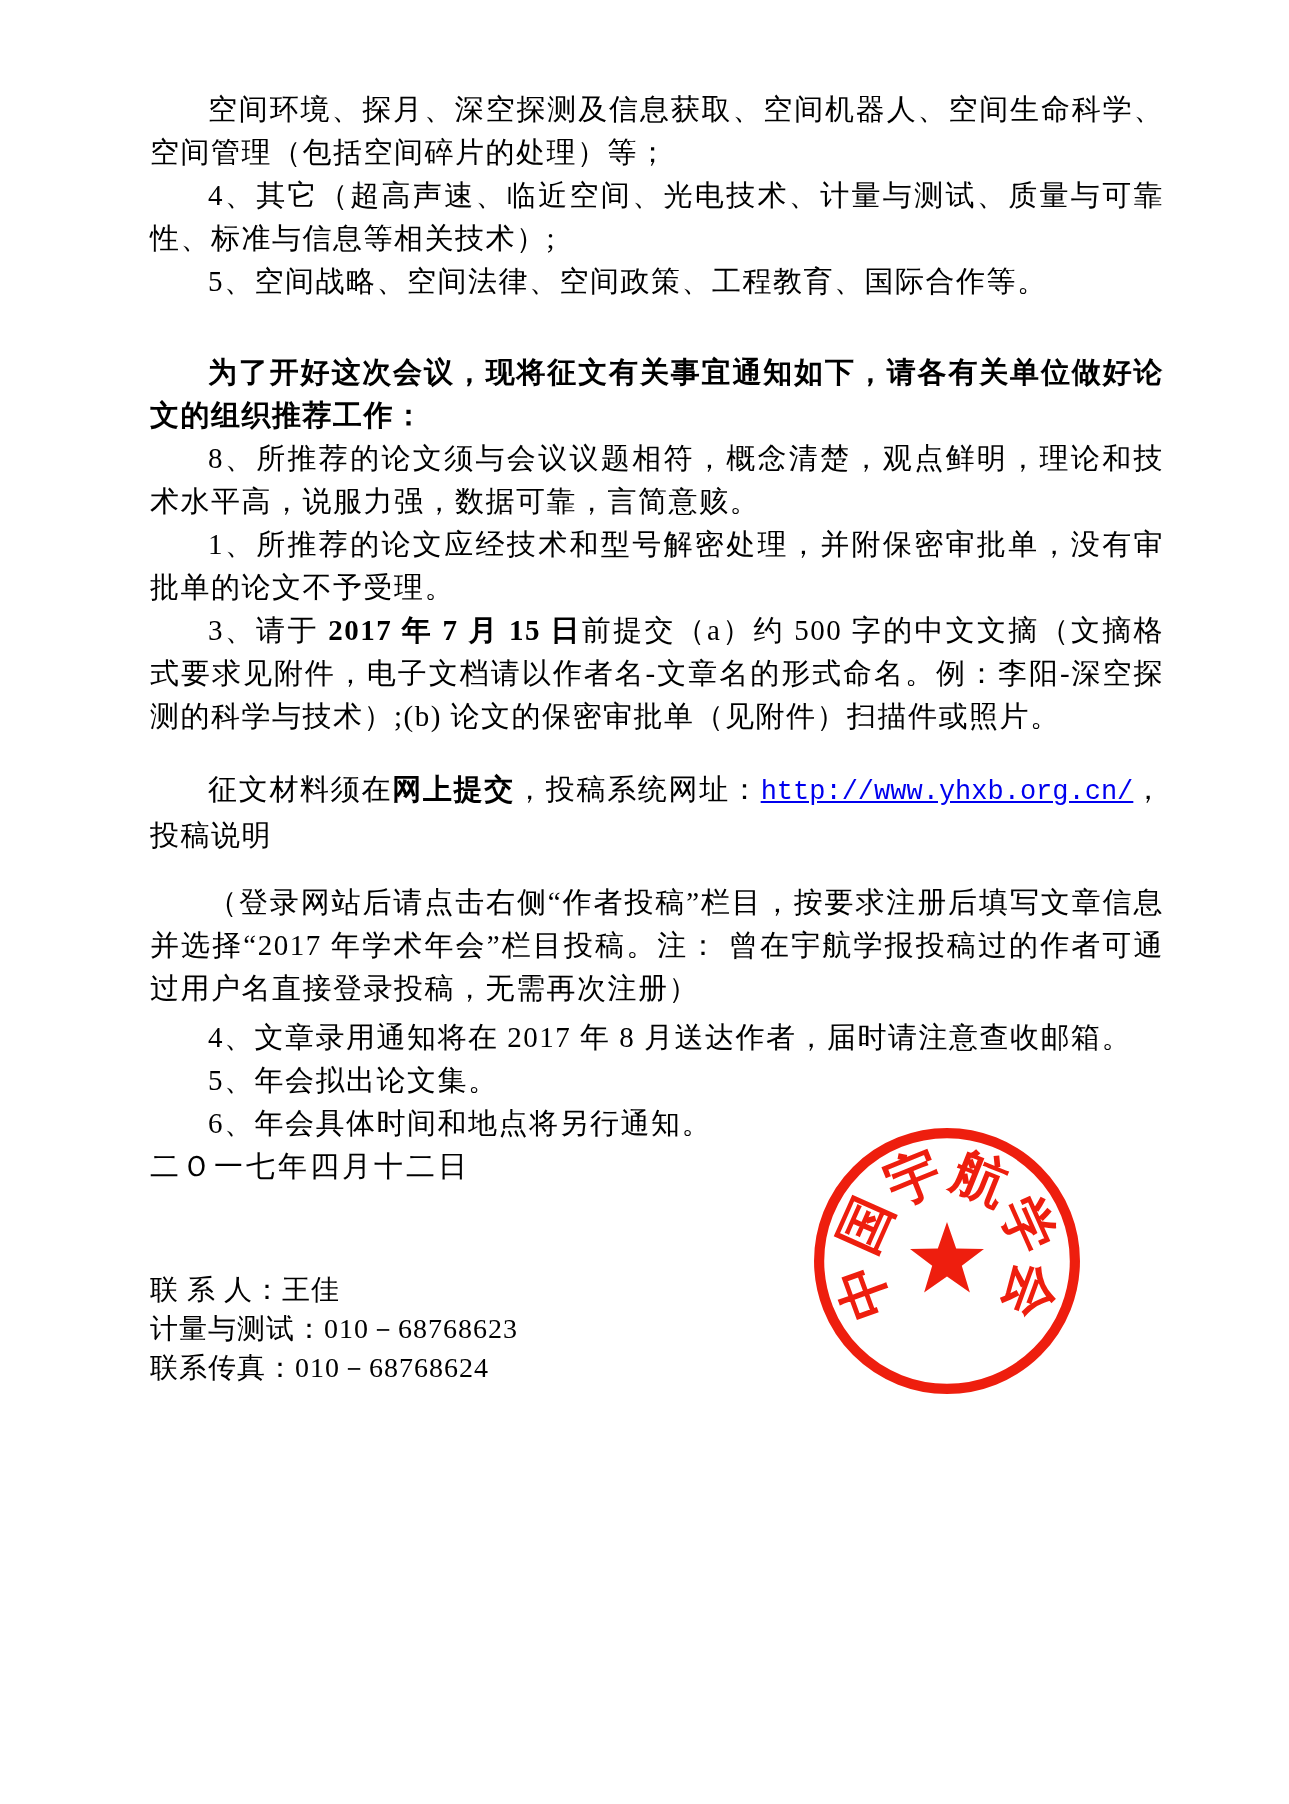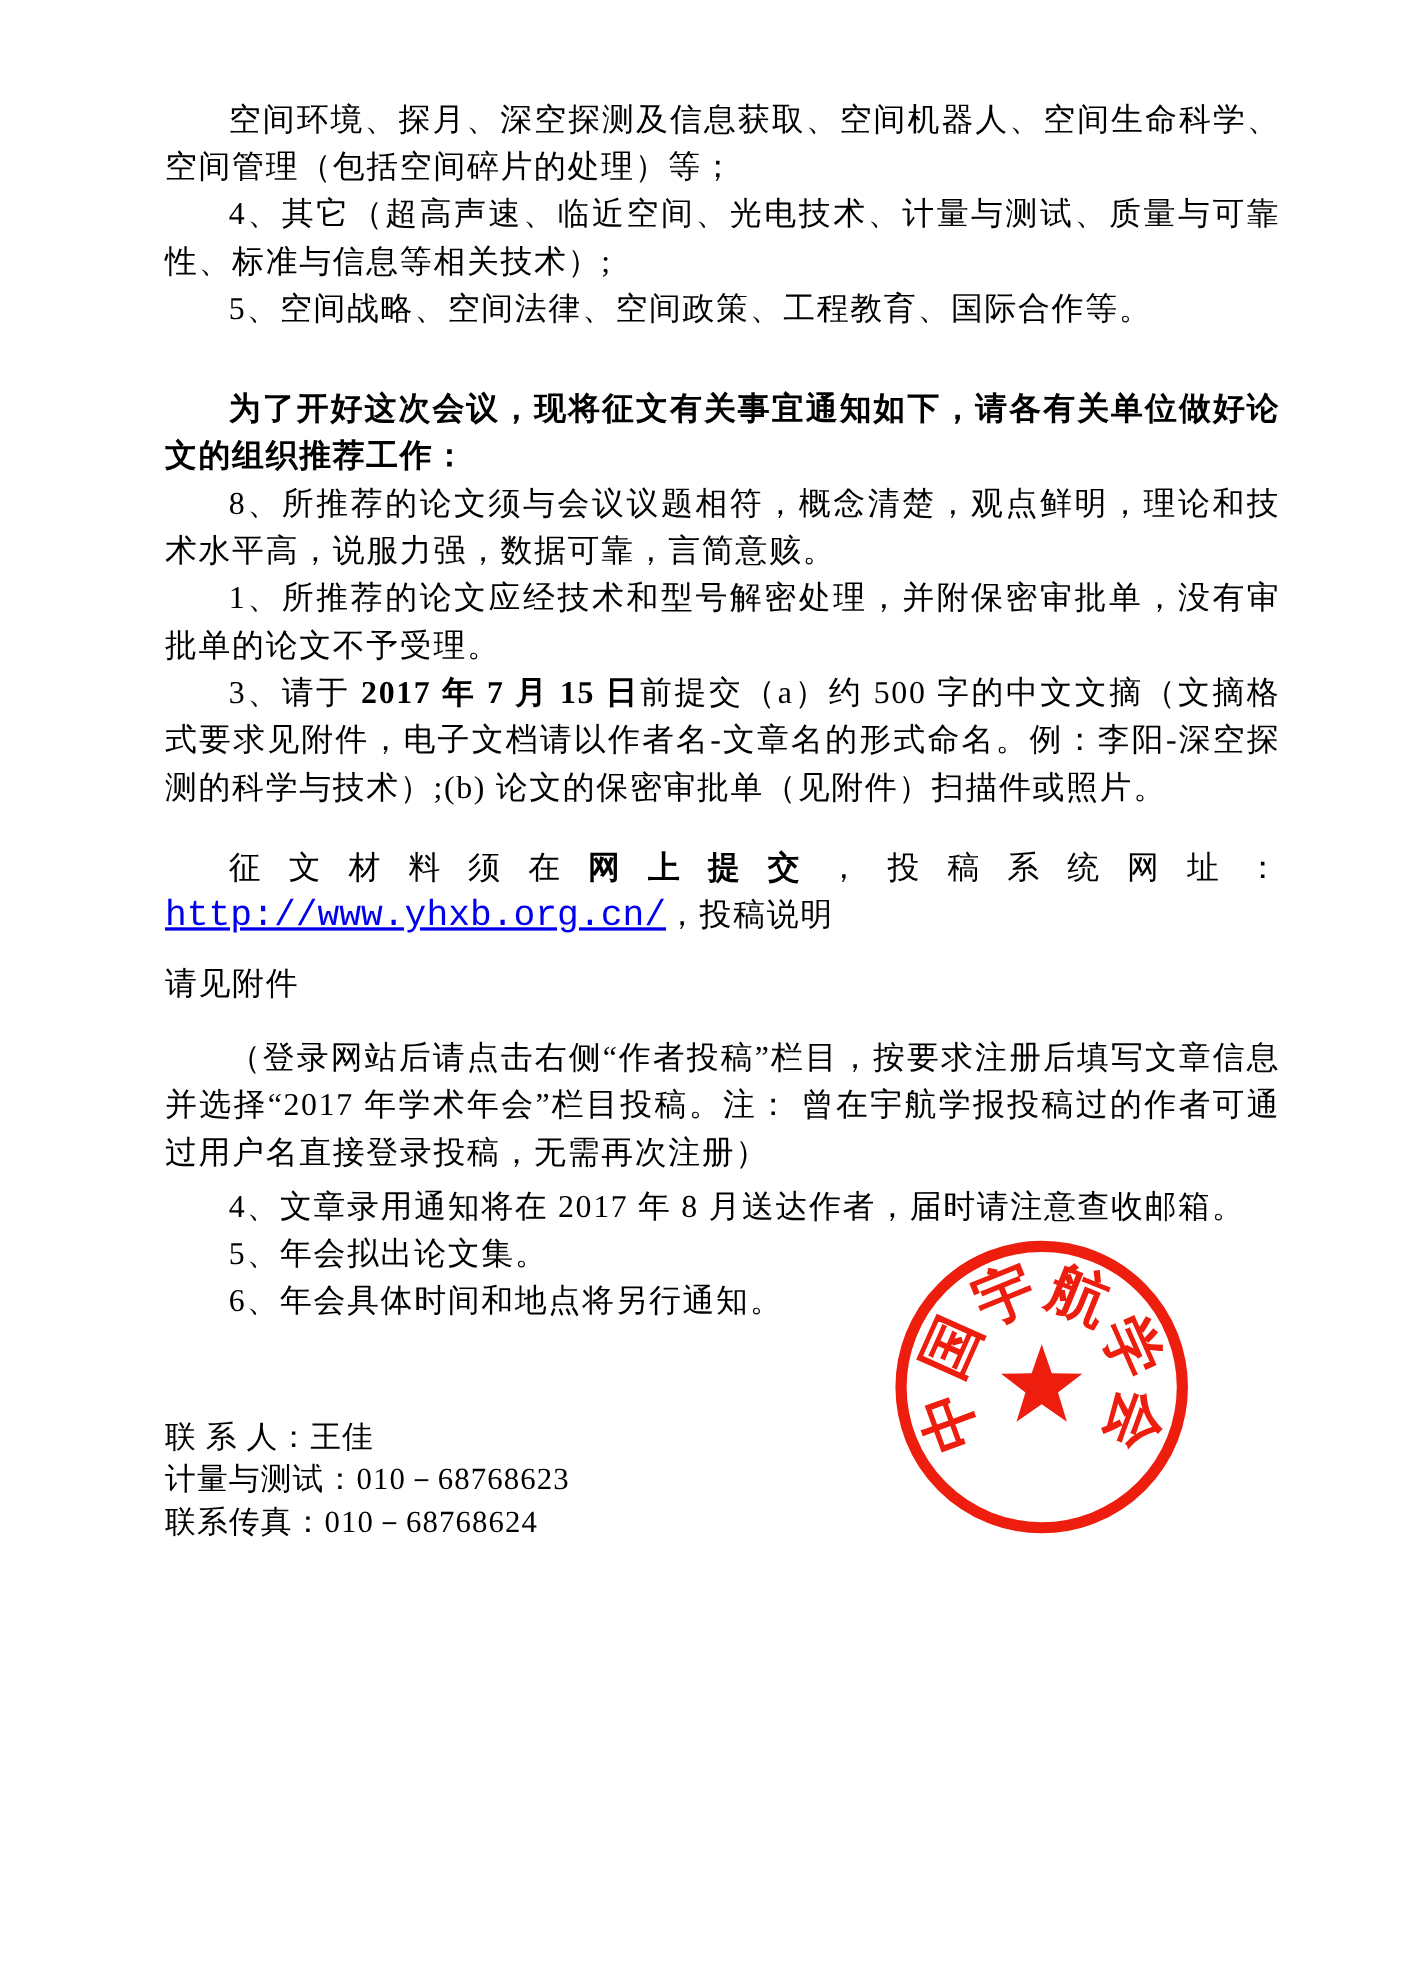--- a/index.html
+++ b/index.html
@@ -34,21 +34,21 @@
   .bold-par { font-weight: bold; }
   .gap-blank-line { margin-top: 48px !important; }
   .gap-md { margin-top: 30px !important; }
   .gap-sm { margin-top: 20px !important; }
   .gap-note { margin-top: 24px !important; }
   .gap-xs { margin-top: 6px !important; }
   a.doc-link {
     color: #0000ee;
     text-decoration: underline;
     font-family: "Liberation Mono", "DejaVu Sans Mono", monospace;
-    font-size: 33px;
+    font-size: 27px;
     letter-spacing: 0px;
   }
   .date-line {
     margin-top: 118px;
     text-align: right;
     padding-right: 40px;
     letter-spacing: 3px;
     text-indent: 0 !important;
   }
   .contacts {
@@ -103,30 +103,30 @@
   <p class="bold-par gap-blank-line">为了开好这次会议，现将征文有关事宜通知如下，请各有关单位做好论文的组织推荐工作：</p>
 
   <p>8、所推荐的论文须与会议议题相符，概念清楚，观点鲜明，理论和技术水平高，说服力强，数据可靠，言简意赅。</p>
 
   <p>1、所推荐的论文应经技术和型号解密处理，并附保密审批单，没有审批单的论文不予受理。</p>
 
   <p><span>3、请于 </span><b>2017 年 7 月 15 日</b><span>前提交（a）约 500 字的中文文摘（文摘格式要求见附件，电子文档请以作者名-文章名的形式命名。例：李阳-深空探测的科学与技术）;(b) 论文的保密审批单（见附件）扫描件或照片。</span></p>
 
   <p class="gap-md"><span>征文材料须在</span><b>网上提交</b><span>，投稿系统网址：</span><a class="doc-link" href="#">http://www.yhxb.org.cn/</a><span>，投稿说明</span></p>
 
-  <p class="no-indent gap-sm">请见附件</p>
 
   <p class="gap-note">（登录网站后请点击右侧“作者投稿”栏目，按要求注册后填写文章信息并选择“2017 年学术年会”栏目投稿。注：  曾在宇航学报投稿过的作者可通过用户名直接登录投稿，无需再次注册）</p>
 
   <p class="gap-xs">4、文章录用通知将在 2017 年 8 月送达作者，届时请注意查收邮箱。</p>
 
   <p>5、年会拟出论文集。</p>
 
   <p>6、年会具体时间和地点将另行通知。</p>
 
+  <p class="date-line">二Ｏ一七年四月十二日</p>
 
   <div class="contacts">
     <div class="row"><span>联 系 人：</span><span>王佳</span></div>
     <div class="row"><span>计量与测试：</span><span>010－68768623</span></div>
     <div class="row"><span>联系传真：</span><span>010－68768624</span></div>
   </div>
 
 </div>
 
 </body></html>

